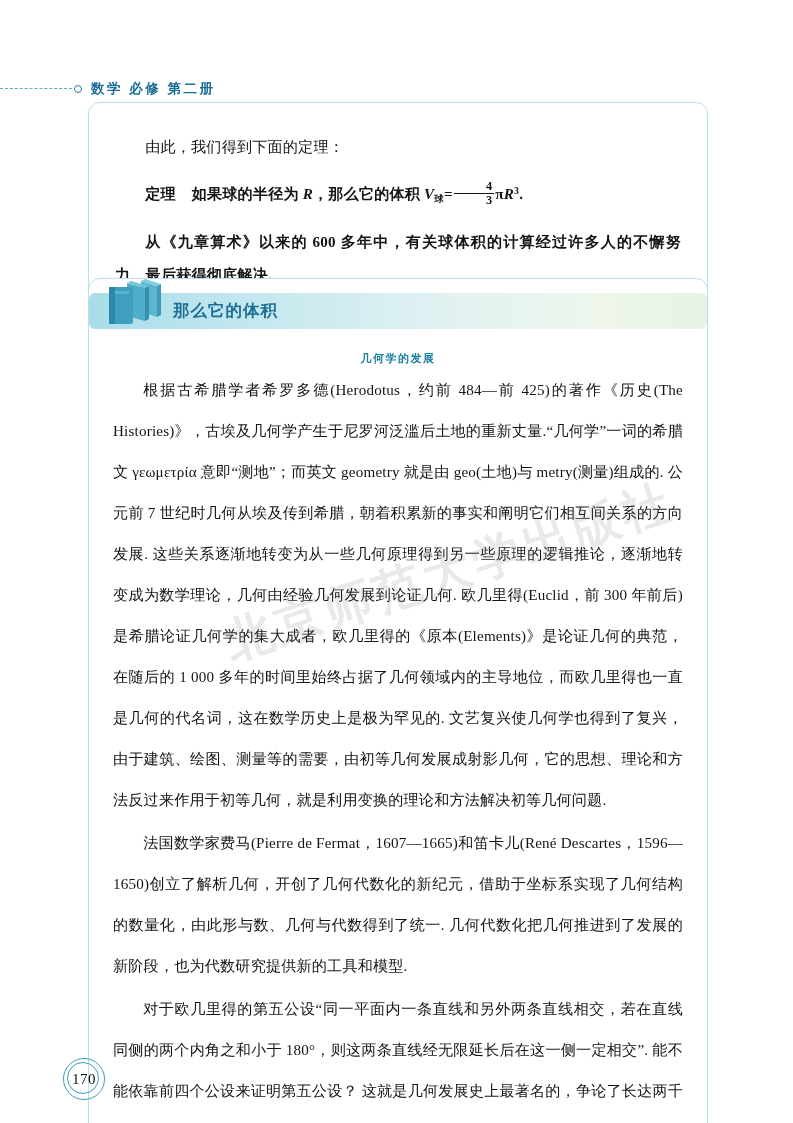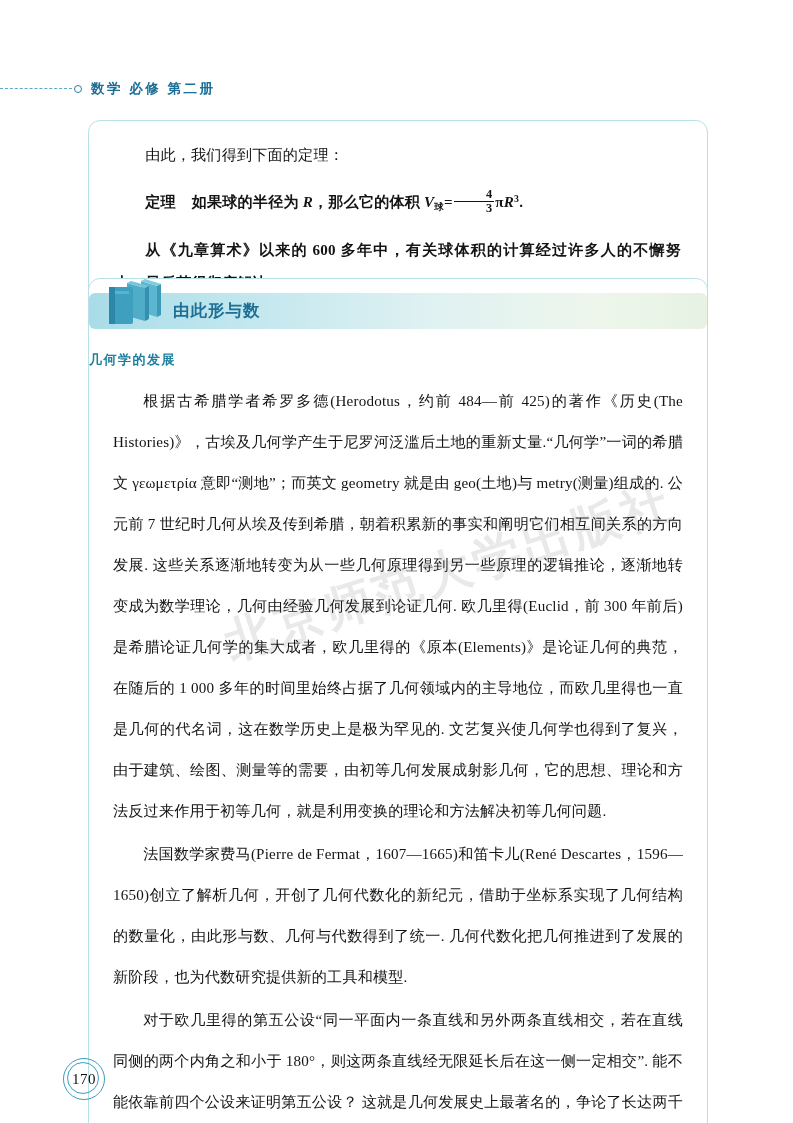--- a/index.html
+++ b/index.html
@@ -56,22 +56,22 @@
   .box {
     position: absolute;
     left: 88px;
     width: 620px;
     box-sizing: border-box;
     border: 1.6px solid #b7e0ea;
     border-radius: 12px;
     background: #ffffff;
   }
   .theorem-box {
-    top: 120px;
-    padding: 18px 26px 20px 26px;
+    top: 102px;
+    padding: 28px 26px 20px 26px;
   }
 
   .reading-box {
     top: 278px;
     padding: 0;
     border: 1.6px solid #b7e0ea;
     border-radius: 12px;
     padding-bottom: 20px;
   }
 
@@ -95,26 +95,27 @@
   .banner-label {
     font-family: "Liberation Sans", "DejaVu Sans", sans-serif;
     font-size: 16.5px;
     font-weight: bold;
     color: #1d6f94;
     letter-spacing: 1px;
     margin-left: 84px;
   }
 
   .reading-title {
-    font-family: "Liberation Sans", "DejaVu Sans", sans-serif;
-    font-size: 13px;
+    text-align: center;
+    font-family: "Liberation Sans", "DejaVu Sans", sans-serif;
+    font-size: 11px;
     font-weight: bold;
     color: #1b7fa0;
     letter-spacing: 1.5px;
-    margin: 22px 0 12px 0;
+    margin: 22px 0 4px 0;
   }
 
   
   .body-text {
     padding: 0 24px;
   }
   p.para {
     margin: 0 0 0 0;
     font-size: 15.1px;
     line-height: 41px;
@@ -214,21 +215,21 @@
       <polygon points="40,4 56,9 56,40 40,35" fill="#5bb6cf"></polygon>
       <polygon points="40,4 44,2 60,7 56,9" fill="#7fcbdf"></polygon>
       <polygon points="56,9 60,7 60,38 56,40" fill="#3d99b8"></polygon>
       <polygon points="26,6 44,11 44,44 26,39" fill="#4fadc8"></polygon>
       <polygon points="26,6 30,4 48,9 44,11" fill="#74c4da"></polygon>
       <polygon points="44,11 48,9 48,42 44,44" fill="#358fb0"></polygon>
       <rect x="8" y="10" width="24" height="37" rx="2" fill="#3e9fbf"></rect>
       <rect x="8" y="10" width="6" height="37" fill="#2d87a8"></rect>
       <rect x="14" y="14" width="14" height="3" fill="#6fc2d9" opacity="0.55"></rect>
     </svg>
-    <div class="banner-label">由此形与数</div>
+    <div class="banner-label">那么它的体积</div>
   </div>
 
   <div class="reading-title">几何学的发展</div>
 
   <div class="body-text">
     <p class="para">根据古希腊学者希罗多德(Herodotus，约前 484—前 425)的著作《历史(The Histories)》，古埃及几何学产生于尼罗河泛滥后土地的重新丈量.“几何学”一词的希腊文 γεωμετρία 意即“测地”；而英文 geometry 就是由 geo(土地)与 metry(测量)组成的. 公元前 7 世纪时几何从埃及传到希腊，朝着积累新的事实和阐明它们相互间关系的方向发展. 这些关系逐渐地转变为从一些几何原理得到另一些原理的逻辑推论，逐渐地转变成为数学理论，几何由经验几何发展到论证几何. 欧几里得(Euclid，前 300 年前后)是希腊论证几何学的集大成者，欧几里得的《原本(Elements)》是论证几何的典范，在随后的 1 000 多年的时间里始终占据了几何领域内的主导地位，而欧几里得也一直是几何的代名词，这在数学历史上是极为罕见的. 文艺复兴使几何学也得到了复兴，由于建筑、绘图、测量等的需要，由初等几何发展成射影几何，它的思想、理论和方法反过来作用于初等几何，就是利用变换的理论和方法解决初等几何问题.</p>
     <p class="para">法国数学家费马(Pierre de Fermat，1607—1665)和笛卡儿(René Descartes，1596—1650)创立了解析几何，开创了几何代数化的新纪元，借助于坐标系实现了几何结构的数量化，由此形与数、几何与代数得到了统一. 几何代数化把几何推进到了发展的新阶段，也为代数研究提供新的工具和模型.</p>
     <p class="para">对于欧几里得的第五公设“同一平面内一条直线和另外两条直线相交，若在直线同侧的两个内角之和小于 180°，则这两条直线经无限延长后在这一侧一定相交”. 能不能依靠前四个公设来证明第五公设？ 这就是几何发展史上最著名的，争论了长达两千多年的关于“平行线理论”的讨论. 到了 19 世纪 20 年代，俄国数学家罗巴切夫斯基(Nikolai Ivanovich Lobachevsky，1792—1856)在证明第五公设的过程中，走了另一条路子. 他提出了一个和欧氏平行公理相矛盾的命题，用它来代替第五公设，然后与欧氏几何的前四个公设结合成一个公理系统，展开一系列的推理. 罗巴切夫斯基得出两个重要的结论：第一，第五公设不能被证明；第二，在新的公理体系中展开的一连串推理，得到了一系列在逻辑上无矛盾的新的定理，并形成了一种不同于欧氏几何的新的几何学理论. 这种</p>
   </div>
 </div>

